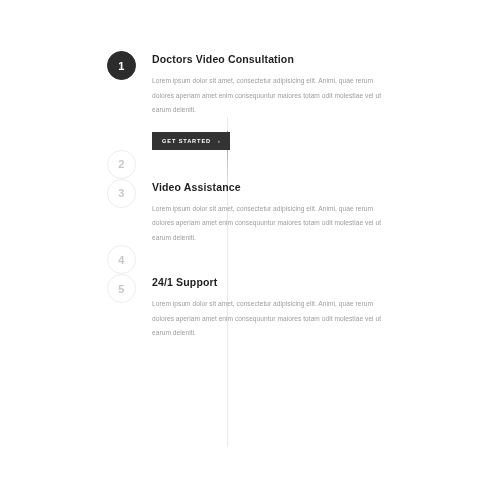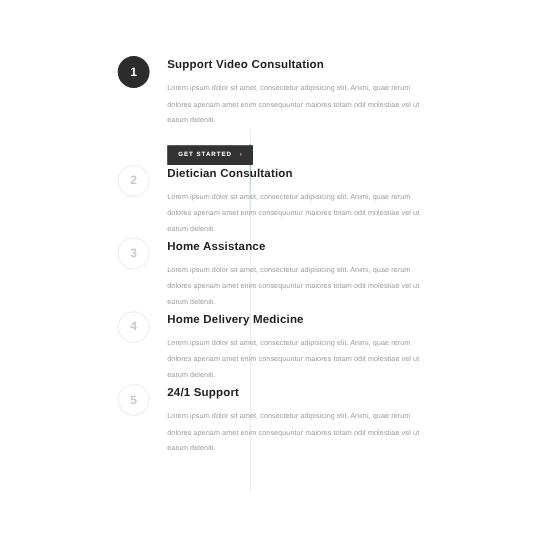--- a/index.html
+++ b/index.html
@@ -157,64 +157,56 @@
     <div class="rail"></div>
     <div class="rail-active"></div>
 
     <div class="step s1">
       <div class="marker-col">
         <div class="marker active">
           <span>1</span>
         </div>
       </div>
       <div class="content">
-        <h3 class="step-title">Support Video Consultation</h3>
+        <h3 class="step-title">Doctors Video Consultation</h3>
         <p class="step-body">Lorem ipsum dolor sit amet, consectetur adipisicing elit. Animi, quae rerum dolores aperiam amet enim consequuntur maiores totam odit molestiae vel ut earum deleniti.</p>
         <div class="cta-wrap">
           <button class="cta">
             <span>GET STARTED</span>
             <span class="chev">›</span>
           </button>
         </div>
       </div>
     </div>
 
     <div class="step s2">
       <div class="marker-col">
         <div class="marker">
           <span>2</span>
         </div>
       </div>
+    </div>
+
+    <div class="step s3">
+      <div class="marker-col">
+        <div class="marker">
+          <span>3</span>
+        </div>
+      </div>
       <div class="content">
-        <h3 class="step-title">Dietician Consultation</h3>
+        <h3 class="step-title">Video Assistance</h3>
         <p class="step-body">Lorem ipsum dolor sit amet, consectetur adipisicing elit. Animi, quae rerum dolores aperiam amet enim consequuntur maiores totam odit molestiae vel ut earum deleniti.</p>
       </div>
     </div>
 
-    <div class="step s3">
-      <div class="marker-col">
-        <div class="marker">
-          <span>3</span>
-        </div>
-      </div>
-      <div class="content">
-        <h3 class="step-title">Home Assistance</h3>
-        <p class="step-body">Lorem ipsum dolor sit amet, consectetur adipisicing elit. Animi, quae rerum dolores aperiam amet enim consequuntur maiores totam odit molestiae vel ut earum deleniti.</p>
-      </div>
-    </div>
-
     <div class="step s4">
       <div class="marker-col">
         <div class="marker">
           <span>4</span>
         </div>
-      </div>
-      <div class="content">
-        <h3 class="step-title">Home Delivery Medicine</h3>
-        <p class="step-body">Lorem ipsum dolor sit amet, consectetur adipisicing elit. Animi, quae rerum dolores aperiam amet enim consequuntur maiores totam odit molestiae vel ut earum deleniti.</p>
       </div>
     </div>
 
     <div class="step s5">
       <div class="marker-col">
         <div class="marker">
           <span>5</span>
         </div>
       </div>
       <div class="content">

